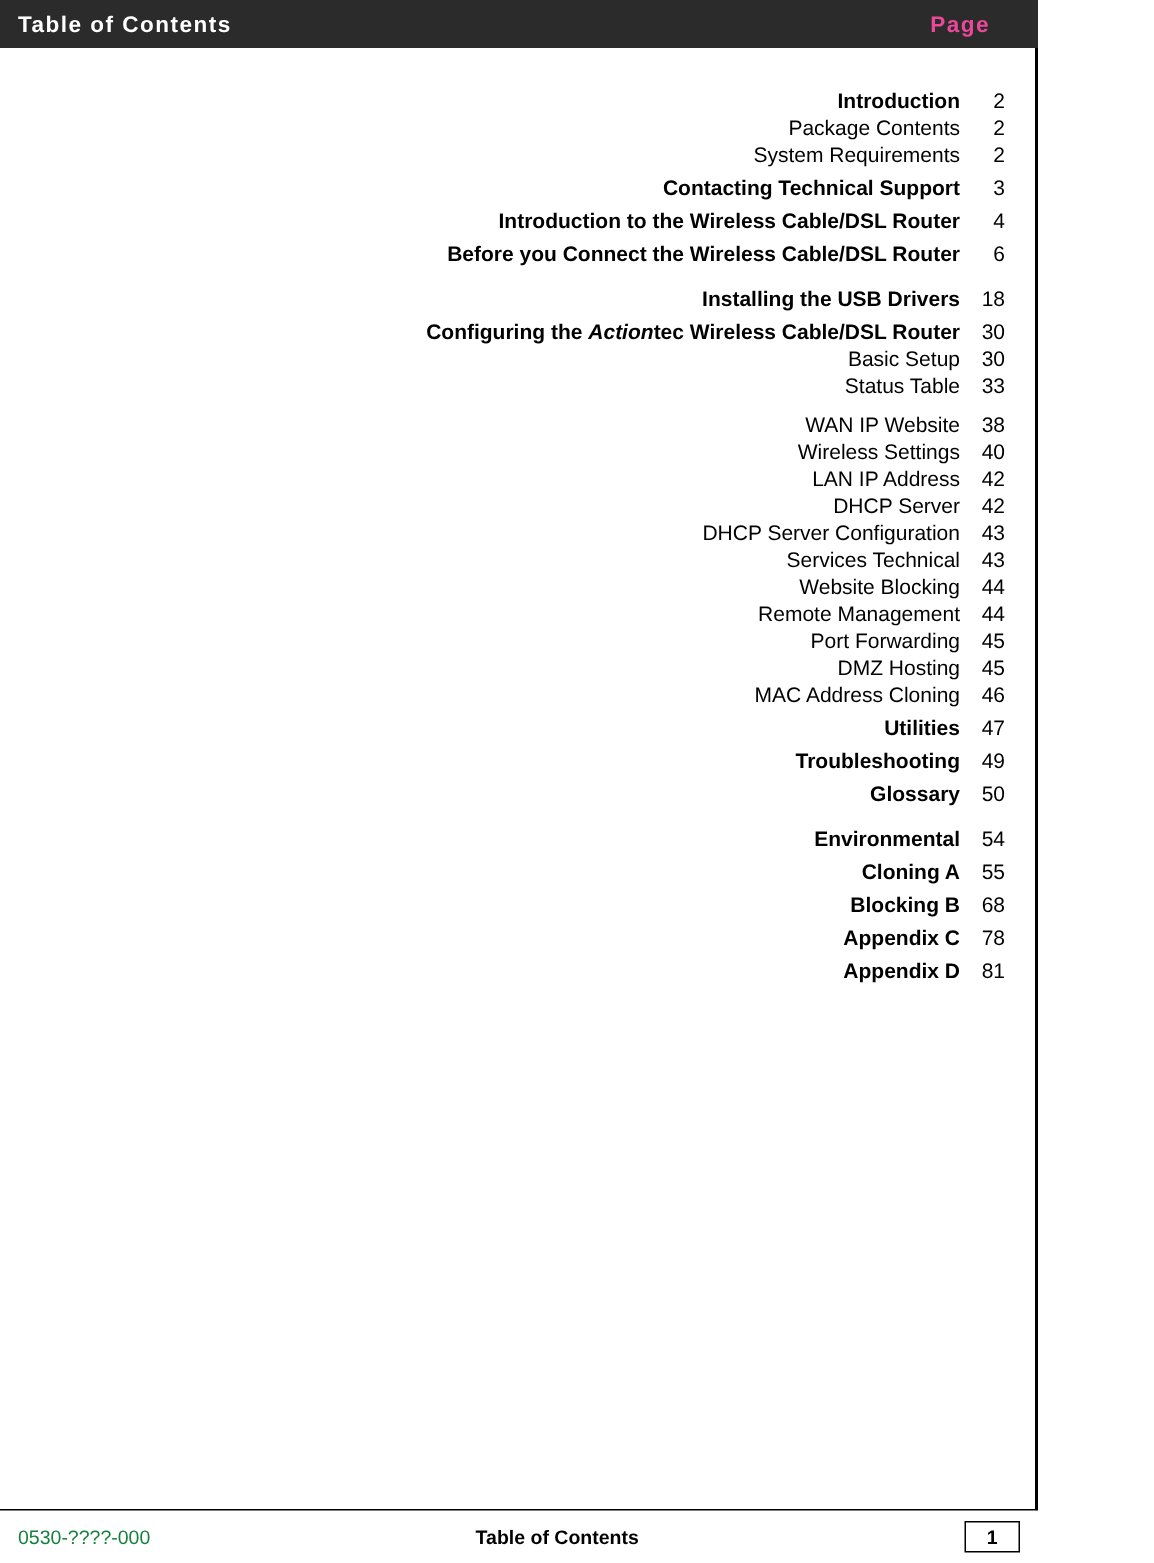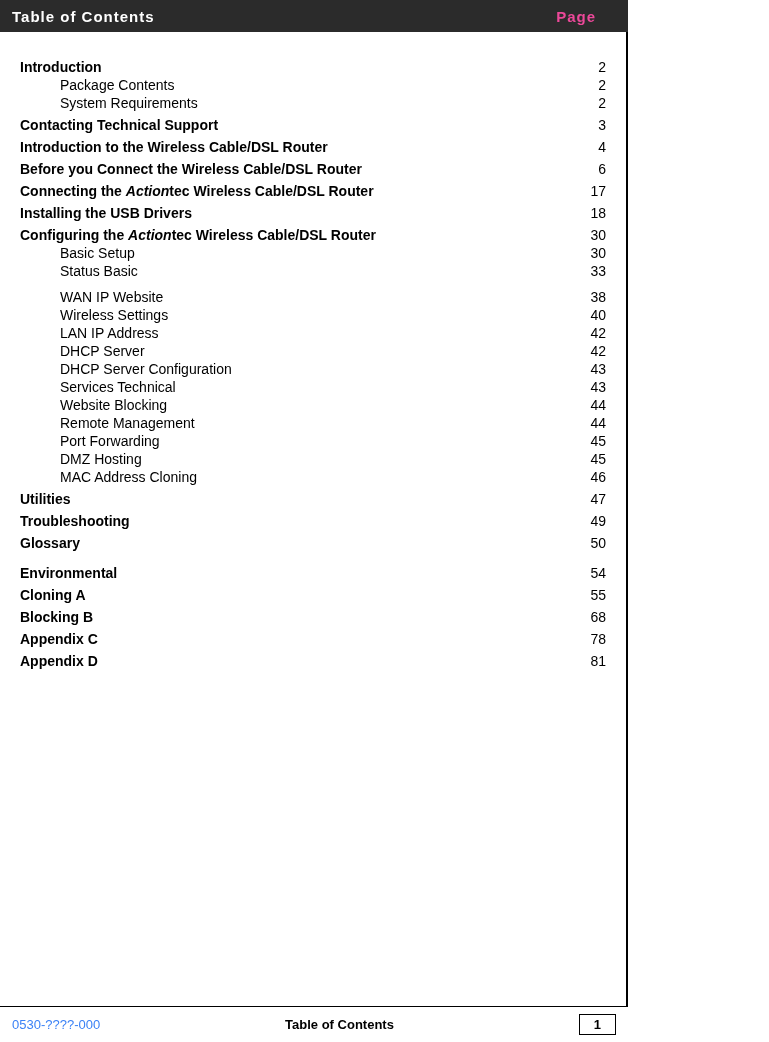--- a/index.html
+++ b/index.html
@@ -12,21 +12,21 @@
       width: 769px;
       min-height: 1042px;
       background: #ffffff;
       font-family: Arial, sans-serif;
       font-size: 14px;
       color: #000000;
       position: relative;
     }
 
     .page-container {
-      width: 628px;
+      width: 692px;
       min-height: 1042px;
       background: #ffffff;
       display: flex;
       flex-direction: column;
     }
 
     
     .header-bar {
       background: #2b2b2b;
       height: 32px;
@@ -59,45 +59,45 @@
 
     .main-content {
       flex: 1;
       padding: 20px 20px 0 20px;
       border-right: 2px solid #000000;
     }
 
     
     .toc-entry {
       display: flex;
-      justify-content: space-between;
+      justify-content: flex-end;
       align-items: baseline;
       line-height: 1;
       margin-bottom: 0;
+      margin-left: 24px;
     }
 
     .toc-title {
       font-size: 14px;
       color: #000000;
     }
 
     .toc-title.bold {
       font-weight: bold;
     }
 
     .toc-page {
       font-size: 14px;
       color: #000000;
       min-width: 30px;
       text-align: right;
     }
 
     .toc-indent {
       padding-left: 40px;
-      gap: 44px;
     }
 
     .spacer {
       height: 8px;
     }
 
     .spacer-sm {
       height: 4px;
     }
 
@@ -107,21 +107,21 @@
       height: 36px;
       display: flex;
       align-items: center;
       justify-content: space-between;
       padding: 0 12px;
       background: #ffffff;
     }
 
     .footer-left {
       font-size: 13px;
-      color: #3b82f6;
+      color: #15803d;
     }
 
     .footer-center {
       font-size: 13px;
       color: #000000;
       font-weight: bold;
     }
 
     .footer-page-num {
       background: #ffffff;
@@ -184,44 +184,40 @@
         <span class="toc-page">4</span>
       </div>
       <div class="spacer"></div>
 
       <div class="toc-entry">
         <span class="toc-title bold">Before you Connect the Wireless Cable/DSL Router</span>
         <span class="toc-page">6</span>
       </div>
       <div class="spacer"></div>
 
-      <div class="toc-entry">
-        <span class="toc-title bold">Connecting the <em>Action</em>tec Wireless Cable/DSL Router</span>
-        <span class="toc-page">17</span>
-      </div>
       <div class="spacer"></div>
 
       <div class="toc-entry">
         <span class="toc-title bold">Installing the USB Drivers</span>
         <span class="toc-page">18</span>
       </div>
       <div class="spacer"></div>
 
       <div class="toc-entry">
         <span class="toc-title bold">Configuring the <em>Action</em>tec Wireless Cable/DSL Router</span>
         <span class="toc-page">30</span>
       </div>
       <div class="spacer-sm"></div>
       <div class="toc-entry toc-indent">
         <span class="toc-title">Basic Setup</span>
         <span class="toc-page">30</span>
       </div>
       <div class="spacer-sm"></div>
       <div class="toc-entry toc-indent">
-        <span class="toc-title">Status Basic</span>
+        <span class="toc-title">Status Table</span>
         <span class="toc-page">33</span>
       </div>
       <div class="spacer"></div>
 
       <div class="spacer-sm"></div>
       <div class="toc-entry toc-indent">
         <span class="toc-title">WAN IP Website</span>
         <span class="toc-page">38</span>
       </div>
       <div class="spacer-sm"></div>

